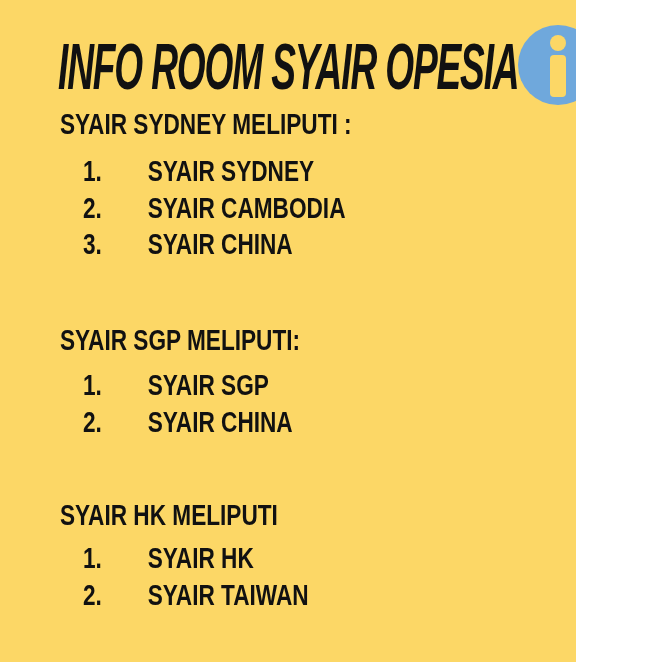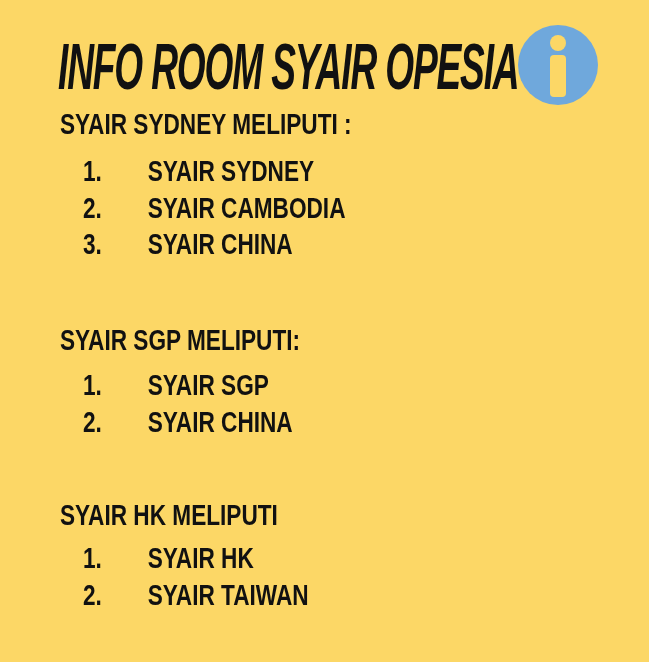--- a/index.html
+++ b/index.html
@@ -1,18 +1,18 @@
 <!DOCTYPE html>
 <html><head>
 <meta charset="utf-8">
 <style>
   html, body { margin: 0; padding: 0; }
   .page {
     position: relative;
-    width: 649px;
+    width: 576px;
     height: 662px;
     background: #FCD766;
     overflow: hidden;
     font-family: "Liberation Sans", sans-serif;
     color: #111111;
   }
   .title {
     position: absolute;
     left: 58px;
     top: 35px;

